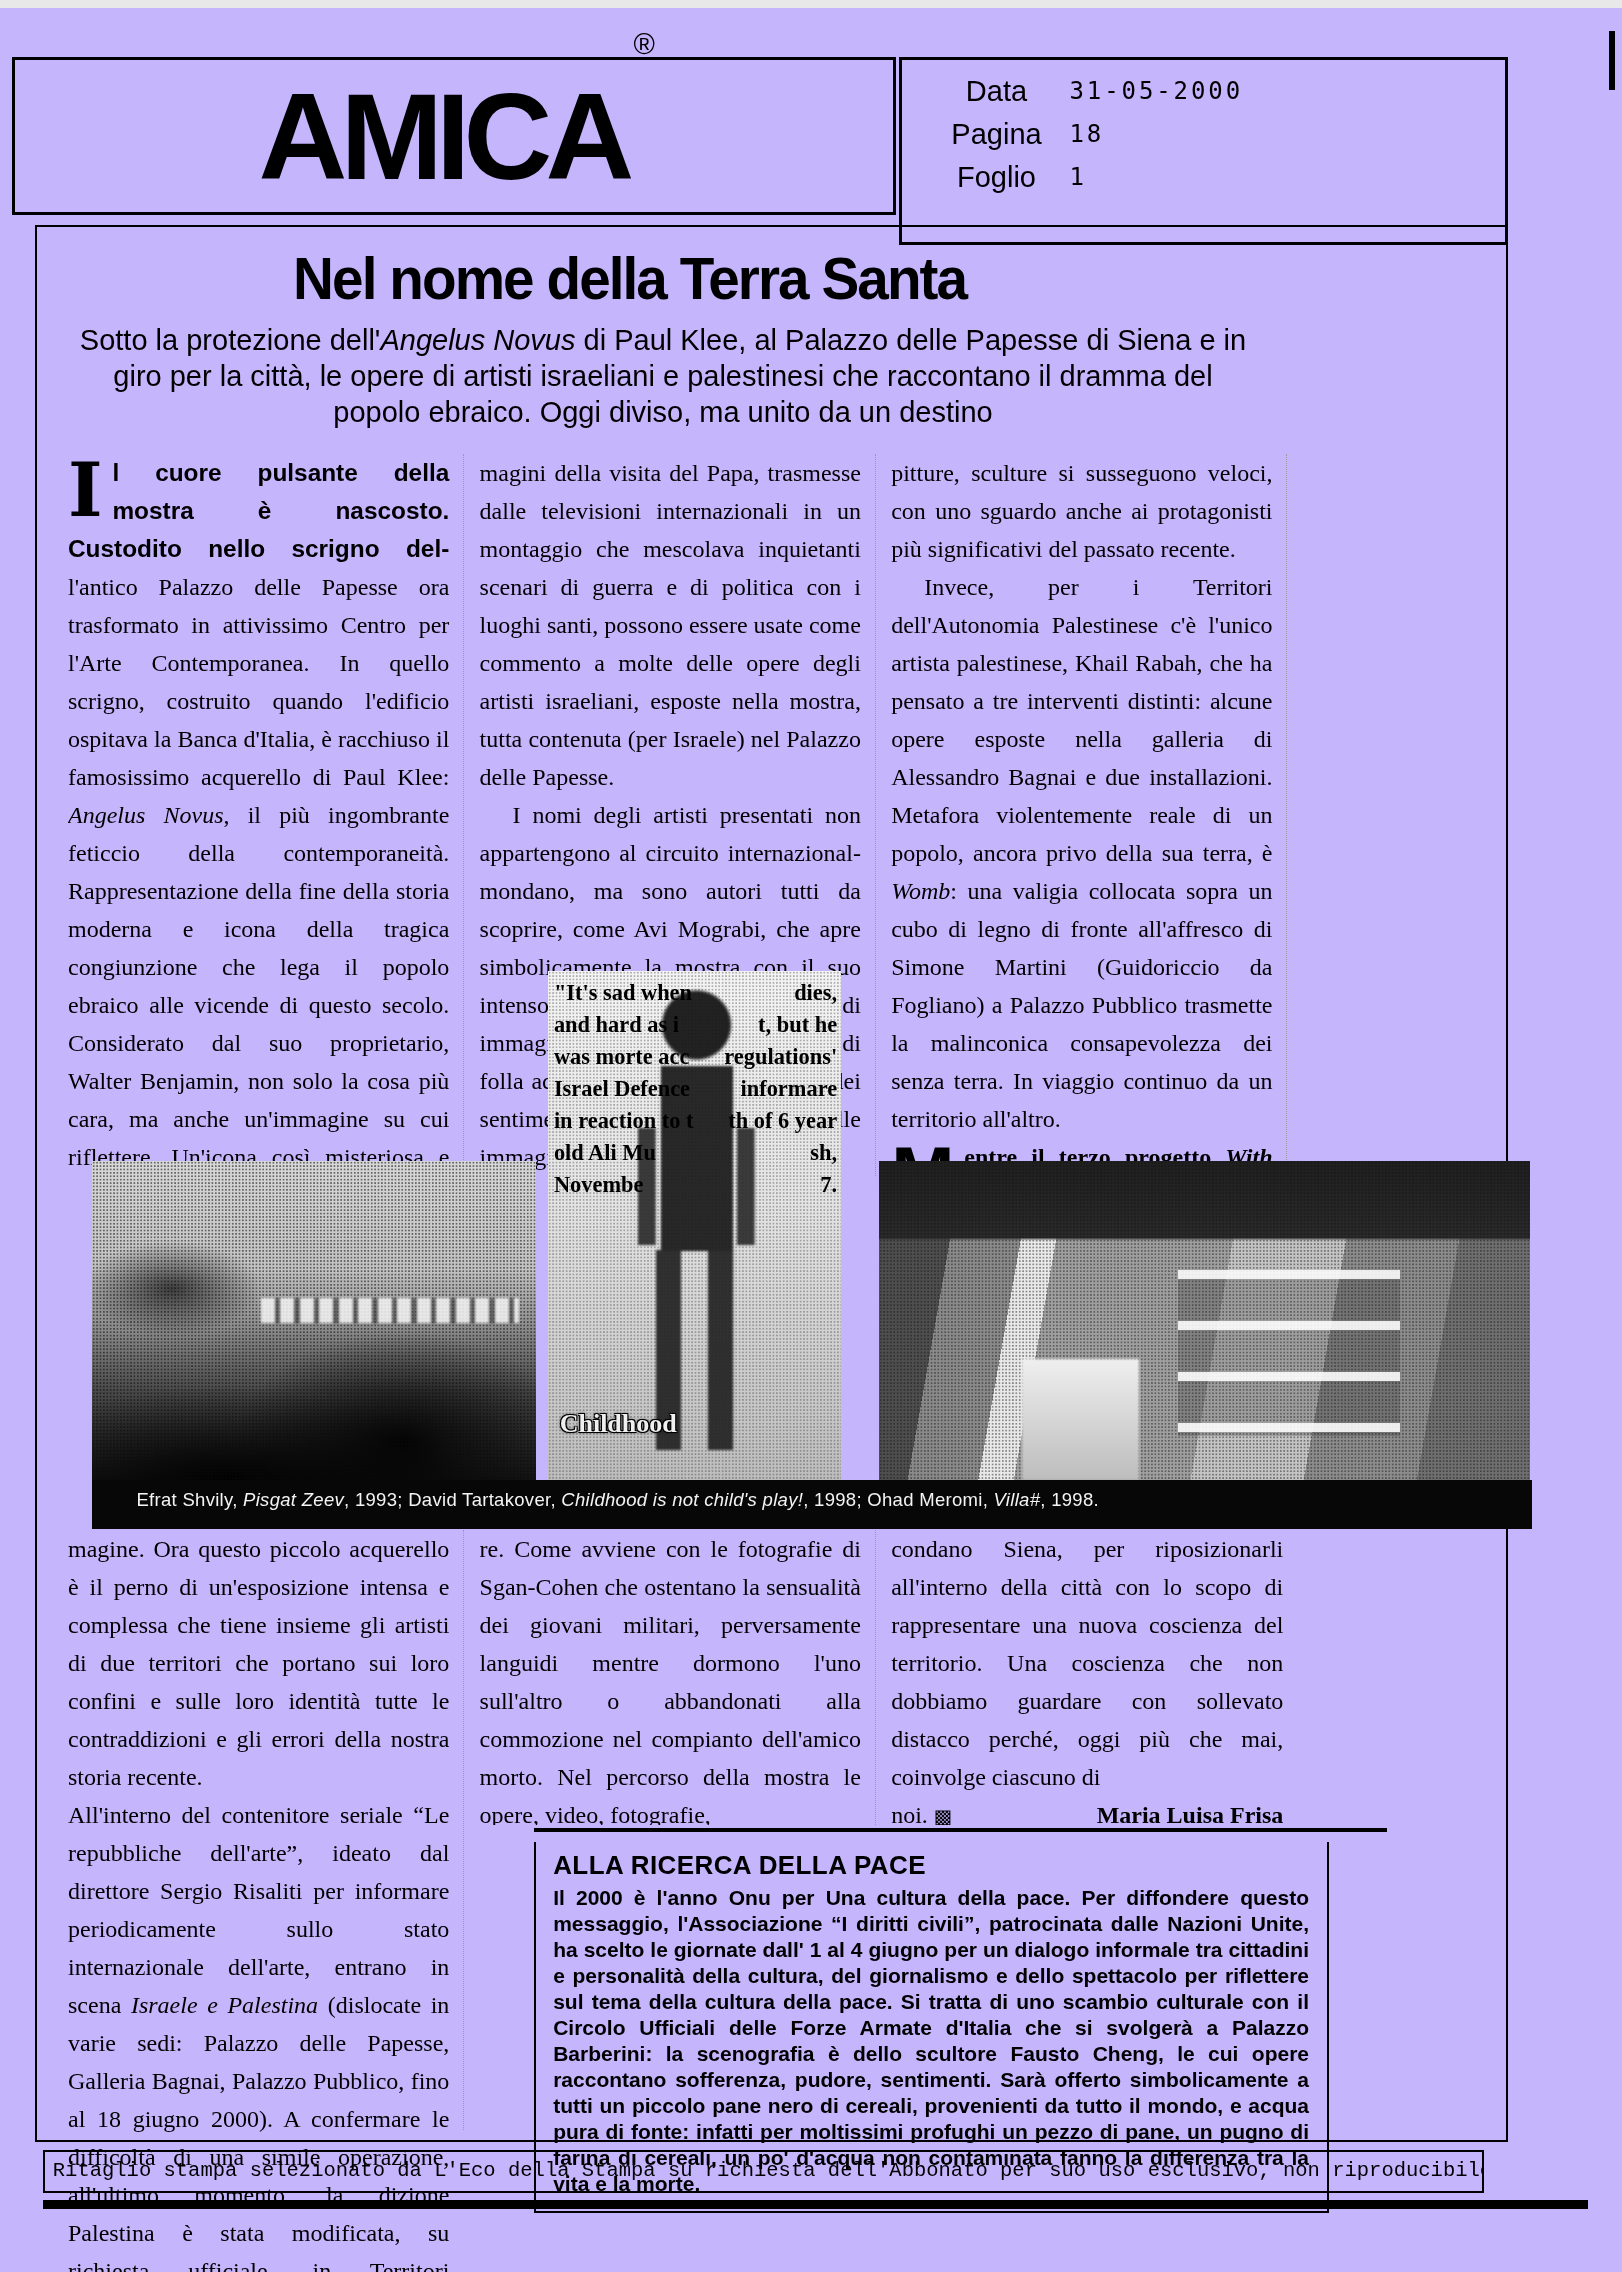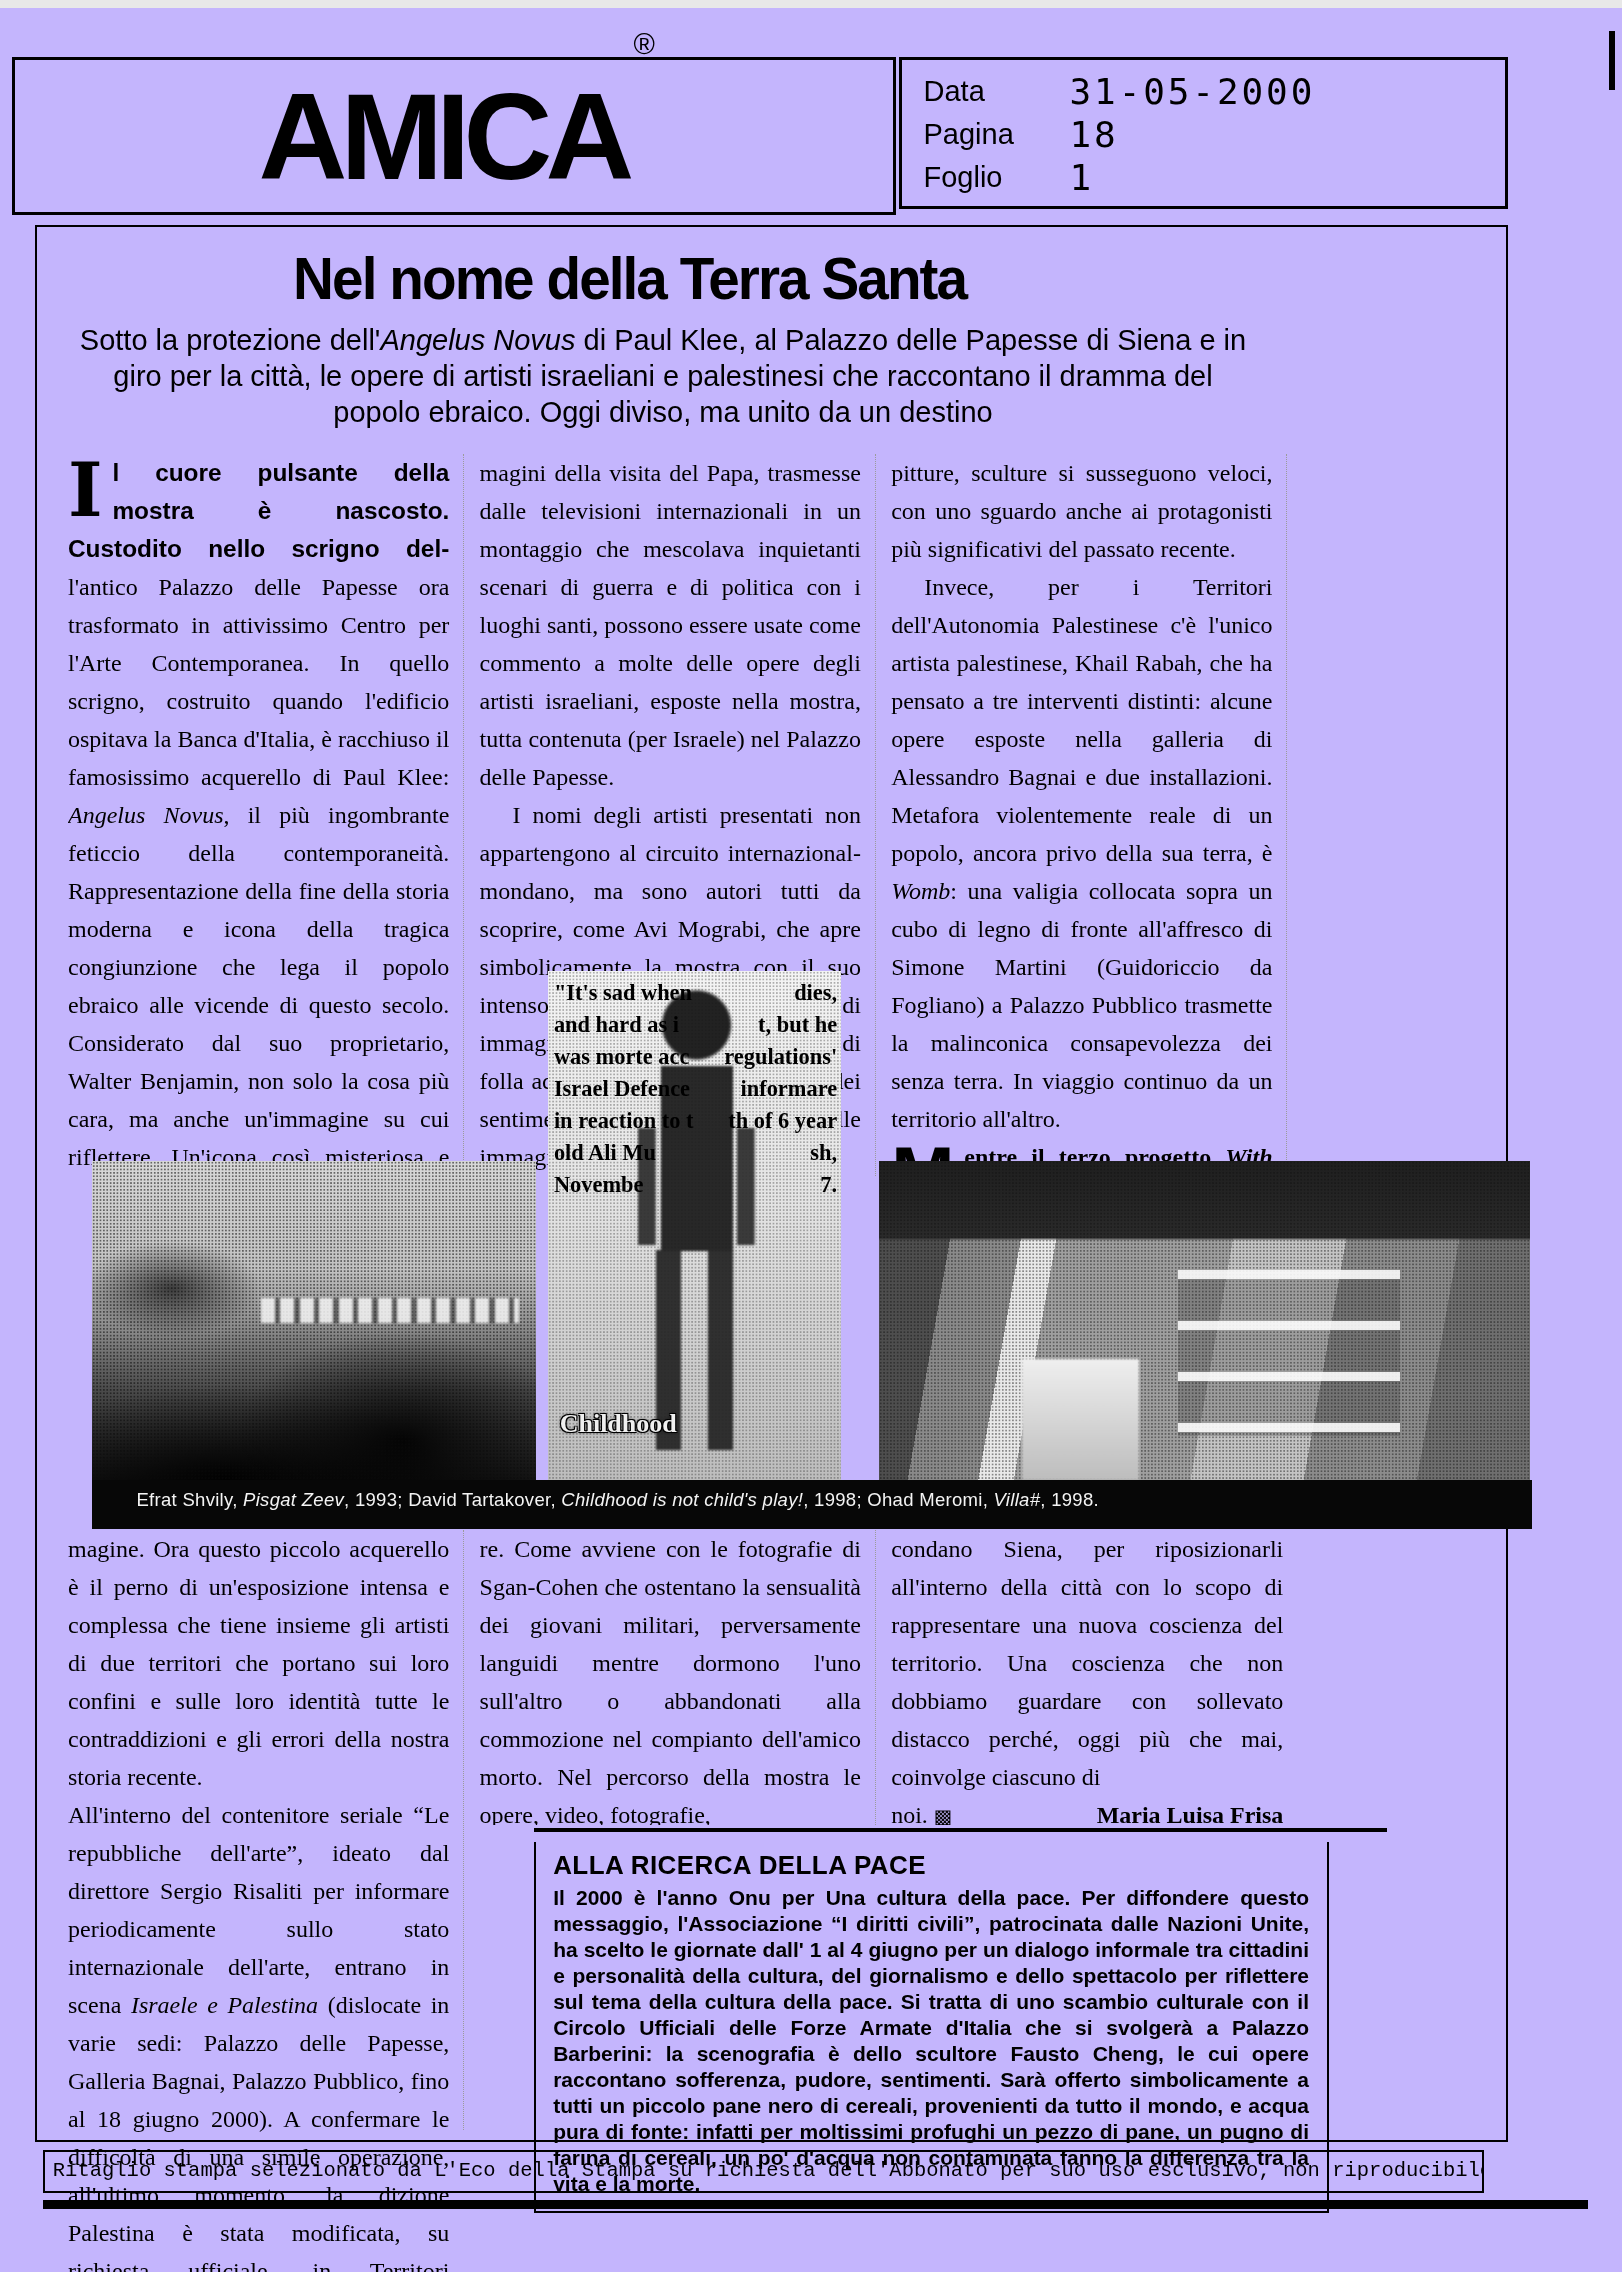--- a/index.html
+++ b/index.html
@@ -8,25 +8,25 @@
   .b,.sb{font-weight:bold;}
   .si{font-style:italic;}
 
   
   .logo-box{position:absolute;left:11.7px;top:49px;width:878px;height:152px;border:3.9px solid #000;
             display:flex;align-items:center;justify-content:center;}
   .logo-text{font-family:"Liberation Sans",sans-serif;font-weight:900;font-size:123px;
              letter-spacing:-6.8px;transform:scaleY(1.12) scaleX(.92);line-height:1;}
   .logo-reg{font-family:"Liberation Sans",sans-serif;font-size:29px;vertical-align:top;
             position:relative;top:-47px;left:5.9px;font-weight:400;}
-  .meta-box{position:absolute;left:899px;top:49px;width:609px;height:152px;border:3.9px solid #000;
-            box-sizing:border-box;padding:9.8px 0 0 21.5px;}
+  .meta-box{position:absolute;left:899px;top:49px;width:609px;height:188px;border:3.9px solid #000;
+            box-sizing:border-box;padding:9.8px 0 0 21.5px;text-align:center;}
   .meta-row{display:flex;height:43px;align-items:center;}
   .meta-label{font-family:"Liberation Sans",sans-serif;font-size:29px;width:146px;}
-  .meta-value{font-family:"DejaVu Sans Mono",monospace;font-size:36px;letter-spacing:2.9px;}
+  .meta-value{font-family:"DejaVu Sans Mono",monospace;font-size:24px;letter-spacing:2.9px;}
 
   
   .article{position:absolute;left:35px;top:217px;width:1473px;height:1917px;
            border:2.9px solid #000;box-sizing:border-box;padding:15.6px 0 0 31px;}
   .title{font-family:"Liberation Sans",sans-serif;font-weight:900;font-size:59px;
          letter-spacing:-2px;text-align:center;width:1170px;margin:2px 0 9.8px 0;
          transform:scaleX(.96);transform-origin:left;}
   .subtitle{font-family:"Liberation Sans",sans-serif;font-size:29px;line-height:36px;
             text-align:center;width:1190px;margin:0 0 23.4px 0;}
 

